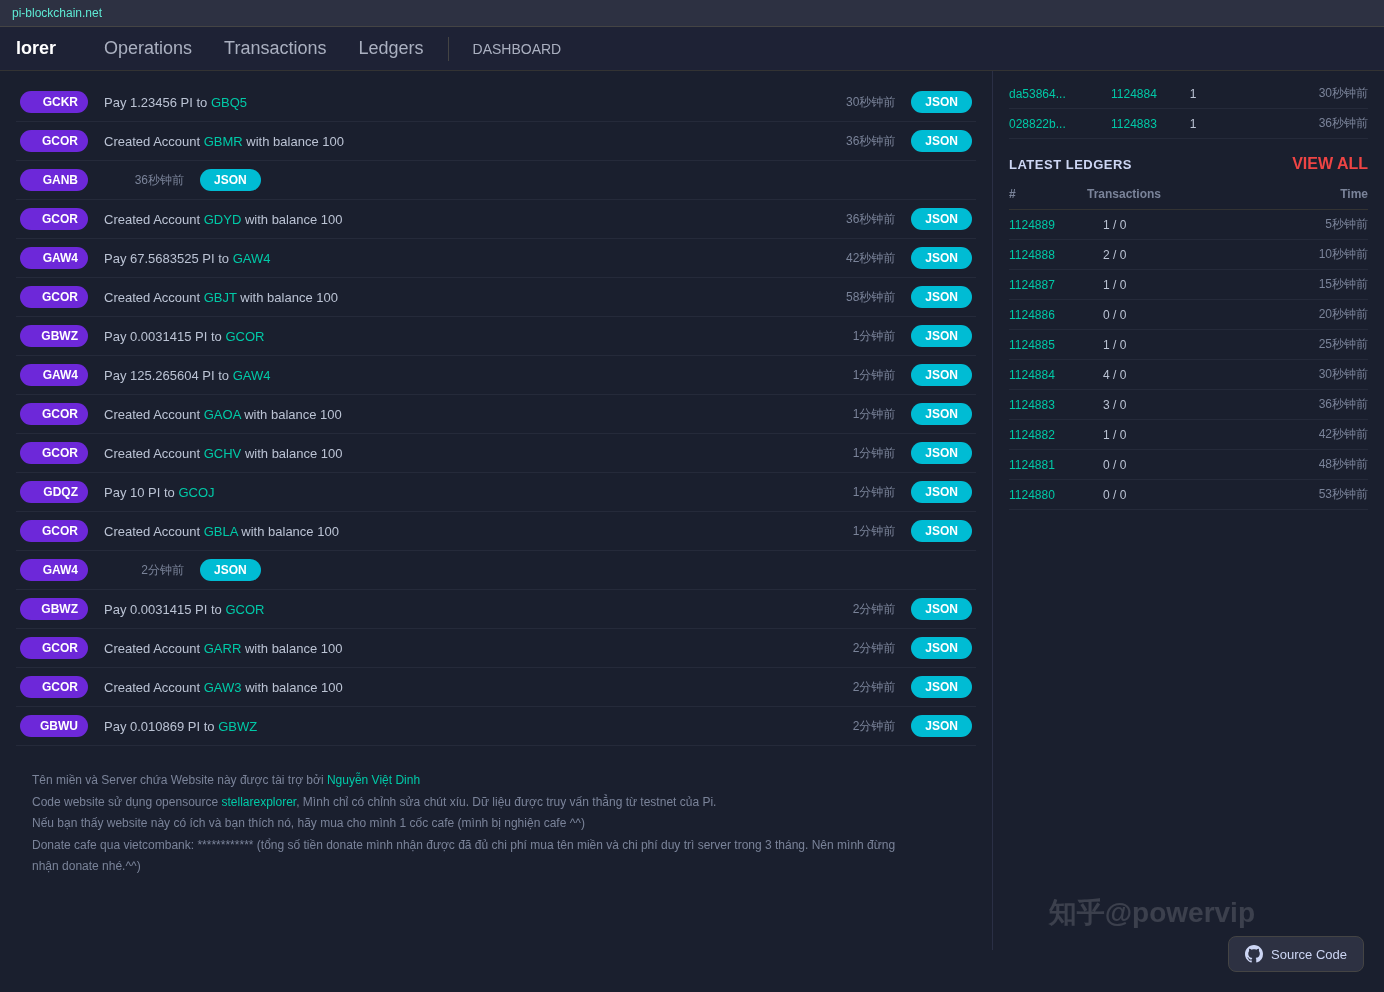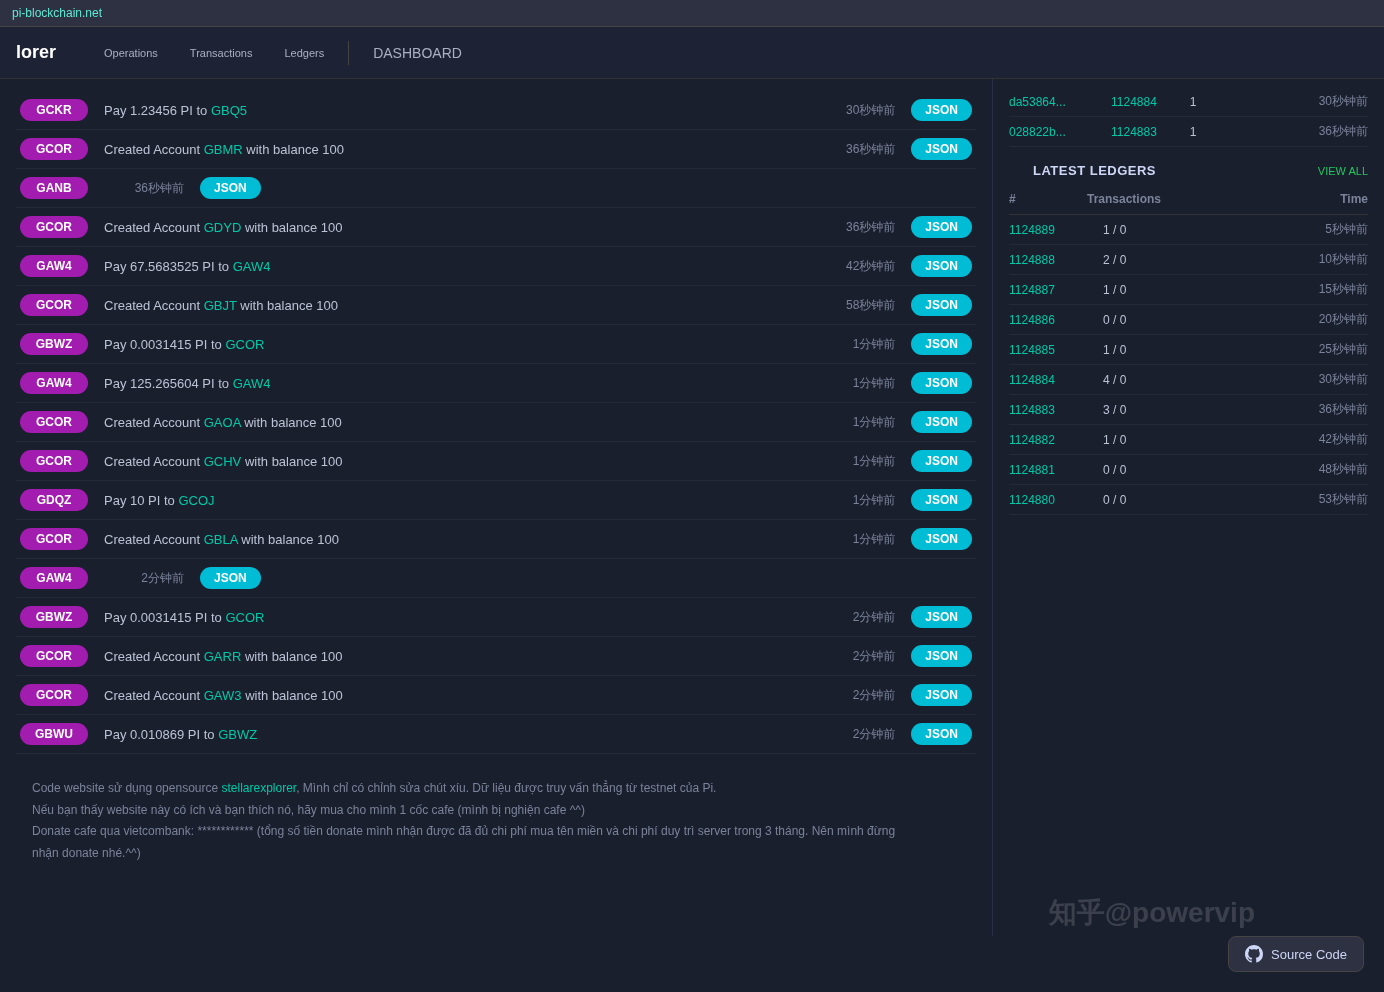--- a/index.html
+++ b/index.html
@@ -21,34 +21,34 @@
       color: #5eead4;
       border-bottom: 1px solid #444;
     }
 
     
     .nav-bar {
       background: #1e2235;
       display: flex;
       align-items: center;
       padding: 0 16px;
-      height: 52px;
+      height: 44px;
       border-bottom: 1px solid #333;
     }
     .nav-logo {
       color: #fff;
       font-size: 18px;
       font-weight: bold;
       margin-right: 32px;
     }
     .nav-item {
       color: #aab0c0;
       padding: 22px 16px;
       cursor: pointer;
-      font-size: 11px;
+      font-size: 18px;
       text-decoration: none;
     }
     .nav-divider {
       width: 1px;
       height: 24px;
       background: #444;
       margin: 0 8px;
     }
     .nav-dashboard {
       color: #aab0c0;
@@ -71,28 +71,28 @@
     }
 
     .op-row {
       display: flex;
       align-items: center;
       padding: 8px 4px;
       border-bottom: 1px solid #252a3a;
     }
 
     .op-badge {
-      background: #a21caf;
+      background: #6d28d9;
       color: #fff;
       border-radius: 16px;
       padding: 4px 10px;
       font-size: 12px;
       font-weight: bold;
       min-width: 68px;
-      text-align: center;
+      text-align: right;
       margin-right: 16px;
       flex-shrink: 0;
     }
 
     .op-description {
       flex: 1;
       color: #bbc3d4;
       font-size: 13px;
     }
     .op-description .green-link {
@@ -173,26 +173,26 @@
       display: flex;
       justify-content: space-between;
       align-items: center;
       margin-bottom: 10px;
     }
     .ledger-title {
       color: #cdd6f4;
       font-size: 13px;
       font-weight: bold;
       letter-spacing: 0.5px;
-      margin-left: 24px;
     }
     .view-all-link {
-      color: #22c55e;
-      font-size: 11px;
-      cursor: pointer;
+      color: #ef4444;
+      font-size: 16px;
+      cursor: pointer;
+      font-weight: bold;
     }
 
     .ledger-cols {
       display: flex;
       padding: 4px 0 8px;
       border-bottom: 1px solid #333;
       gap: 8px;
     }
     .col-hash { min-width: 70px; color: #7a8399; font-size: 12px; font-weight: bold; }
     .col-txs { min-width: 90px; color: #7a8399; font-size: 12px; font-weight: bold; }
@@ -386,20 +386,23 @@
         </div>
         <div class="op-row">
           <div class="op-badge">GBWU</div>
           <div class="op-description"><span>Pay 0.010869 PI to </span><span class="green-link">GBWZ</span></div>
           <div class="op-time">2分钟前</div>
           <button class="json-btn">JSON</button>
         </div>
       </div>
 
     <div class="footer">
+      <div>
+        <span>Tên miền và Server chứa Website này được tài trợ bởi </span><span class="link">Nguyễn Việt Dinh</span>
+      </div>
       <div>
         <span>Code website sử dụng opensource </span><span class="link">stellarexplorer</span><span>, Mình chỉ có chỉnh sửa chút xíu. Dữ liệu được truy vấn thẳng từ testnet của Pi.</span>
       </div>
       <div>Nếu bạn thấy website này có ích và bạn thích nó, hãy mua cho mình 1 cốc cafe (mình bị nghiện cafe ^^)</div>
       <div>Donate cafe qua vietcombank: ************ (tổng số tiền donate mình nhận được đã đủ chi phí mua tên miền và chi phí duy trì server trong 3 tháng. Nên mình đừng nhận donate nhé.^^)</div>
     </div>
   </div>
 
   <div class="right-panel">
 

